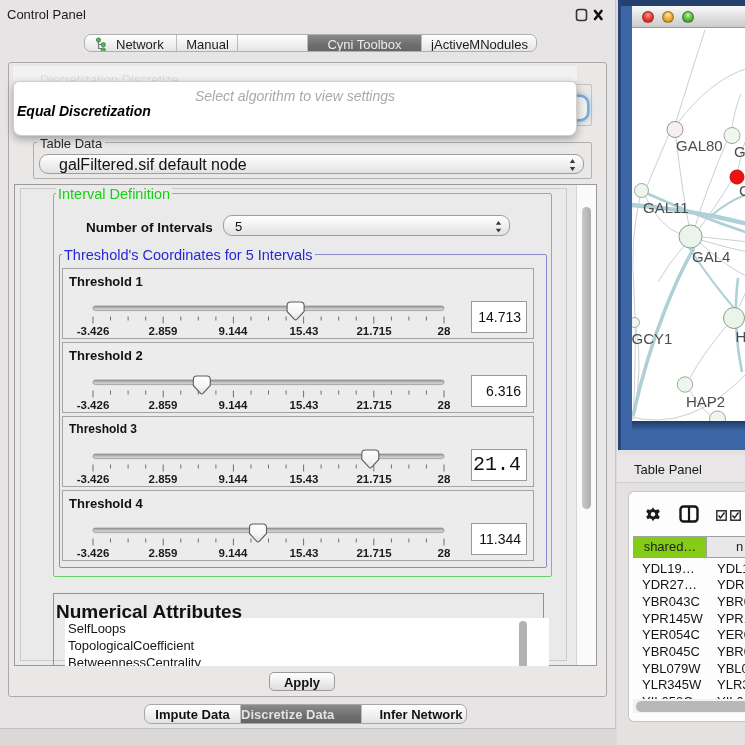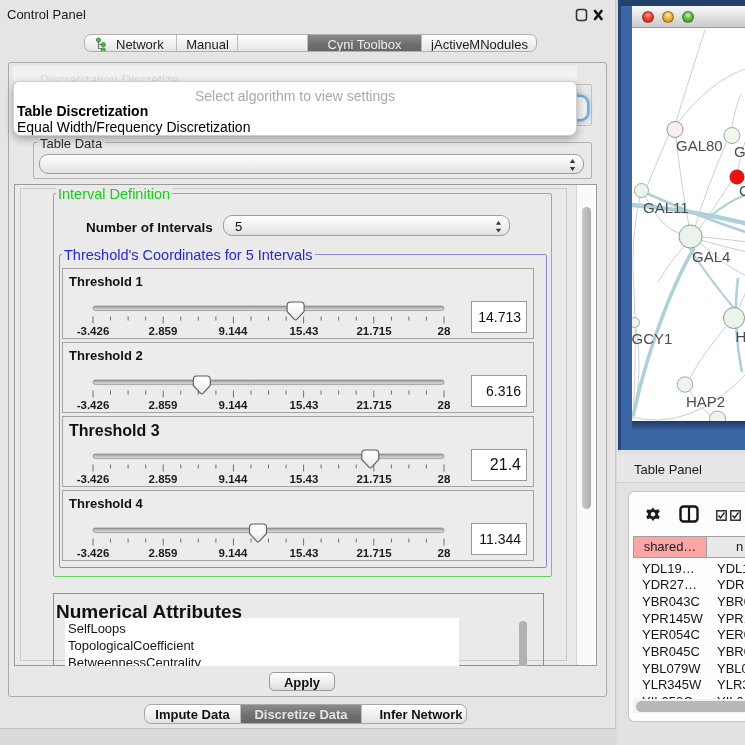--- a/index.html
+++ b/index.html
@@ -43,20 +43,21 @@
   </div>
 
   <div class="abs" style="left:33px;top:84px;width:559px;height:42px;border:1px solid #c2c0c0;border-radius:2px;"></div>
   <div class="abs" style="left:40px;top:72px;font-size:13px;color:#c4c2c2;background:#e9e8e7;padding:0 3px;margin-left:-3px;">Discretization Discretize</div>
 
   <div class="abs" style="left:562px;top:97px;width:25px;height:22px;border-radius:7px;background:#f0f0f0;box-shadow:0 0 0 2.5px #76aad9, 0 0 4px 3px rgba(100,160,215,0.5);"></div>
 
   <div class="abs" style="left:33px;top:142px;width:559px;height:37px;border:1px solid #b2b0b0;border-radius:2px;"></div>
   <div class="abs" style="left:40px;top:136px;font-size:13px;color:#2a2a2a;background:#e9e8e7;padding:0 3px;margin-left:-3px;">Table Data</div>
   <div class="cbox abs" style="left:39px;top:154px;width:545px;height:20px;">
+    <div class="abs" style="left:19px;top:1px;font-size:16px;color:#111;">galFiltered.sif default node</div>
     <svg class="abs" style="right:6px;top:3px;" width="9" height="14" viewBox="0 0 9 14">
       <path d="M4.5 1 L7.2 5 H1.8 Z" fill="#3a3a3a"></path>
       <path d="M4.5 13 L7.2 9 H1.8 Z" fill="#3a3a3a"></path>
     </svg>
   </div>
 
   <div class="abs" style="left:14px;top:184px;width:583px;height:482px;border:1px solid #9b9999;background:#eaeaea;overflow:hidden;" id="scrollpane">
 
     <div class="abs" style="left:5px;top:3px;width:547px;height:473px;border:1px solid #cbcac9;"></div>
     <div class="abs" style="left:561px;top:0;width:21px;height:480px;background:#fafafa;border-left:1px solid #d5d5d5;"></div>
@@ -126,21 +127,21 @@
       </svg>
       <div class="abs" style="left:5px;top:56px;width:50px;text-align:center;font-size:11.5px;font-weight:600;color:#1a1a1a;">-3.426</div>
       <div class="abs" style="left:75px;top:56px;width:50px;text-align:center;font-size:11.5px;font-weight:600;color:#1a1a1a;">2.859</div>
       <div class="abs" style="left:145px;top:56px;width:50px;text-align:center;font-size:11.5px;font-weight:600;color:#1a1a1a;">9.144</div>
       <div class="abs" style="left:216px;top:56px;width:50px;text-align:center;font-size:11.5px;font-weight:600;color:#1a1a1a;">15.43</div>
       <div class="abs" style="left:286px;top:56px;width:50px;text-align:center;font-size:11.5px;font-weight:600;color:#1a1a1a;">21.715</div>
       <div class="abs" style="left:356px;top:56px;width:50px;text-align:center;font-size:11.5px;font-weight:600;color:#1a1a1a;">28</div>
       <div class="abs" style="left:408px;top:32px;width:56px;height:32px;background:#fff;border:1px solid #9a9898;font-size:14px;color:#111;text-align:right;line-height:30px;padding-right:5px;">6.316</div>
     </div>
   <div class="abs" style="left:62px;top:416px;width:472px;height:71px;border:1px solid #a5a3a3;background:#ececec;">
-      <div class="abs" style="left:6px;top:5px;font-size:16px;font-weight:bold;color:#111;">Threshold 3</div>
+      <div class="abs" style="left:6px;top:5px;font-size:12px;font-weight:bold;color:#111;">Threshold 3</div>
       <svg class="abs" style="left:0;top:0;" width="472" height="71" viewBox="0 0 472 71">
         <defs>
           <linearGradient id="tg3" x1="0" y1="0" x2="0" y2="1">
             <stop offset="0" stop-color="#8f8f8f"></stop>
             <stop offset="0.5" stop-color="#c2c2c2"></stop>
             <stop offset="1" stop-color="#dadada"></stop>
           </linearGradient>
           <linearGradient id="th3" x1="0" y1="0" x2="0" y2="1">
             <stop offset="0" stop-color="#ffffff"></stop>
             <stop offset="0.6" stop-color="#f4f4f4"></stop>
@@ -150,21 +151,21 @@
         <rect x="30" y="37" width="351" height="4.6" rx="2.3" fill="url(#tg3)" stroke="#8e8e8e" stroke-width="0.7"></rect>
         <path d="M30.0 47.5 V54.5 M47.5 47.5 V51.5 M65.1 47.5 V51.5 M82.7 47.5 V51.5 M100.2 47.5 V54.5 M117.8 47.5 V51.5 M135.3 47.5 V51.5 M152.9 47.5 V51.5 M170.4 47.5 V54.5 M188.0 47.5 V51.5 M205.5 47.5 V51.5 M223.1 47.5 V51.5 M240.6 47.5 V54.5 M258.1 47.5 V51.5 M275.7 47.5 V51.5 M293.2 47.5 V51.5 M310.8 47.5 V54.5 M328.4 47.5 V51.5 M345.9 47.5 V51.5 M363.4 47.5 V51.5 M381.0 47.5 V54.5" stroke="#6e6e6e" stroke-width="1"></path>
         <path d="M298.8 36.5 Q298.8 33 302.3 33 L312.3 33 Q315.8 33 315.8 36.5 L315.8 42.5 L308.5 50.3 Q307.3 51.4 306.1 50.3 L298.8 42.5 Z" fill="url(#th3)" stroke="#5d5d5d" stroke-width="1.1"></path>
       </svg>
       <div class="abs" style="left:5px;top:56px;width:50px;text-align:center;font-size:11.5px;font-weight:600;color:#1a1a1a;">-3.426</div>
       <div class="abs" style="left:75px;top:56px;width:50px;text-align:center;font-size:11.5px;font-weight:600;color:#1a1a1a;">2.859</div>
       <div class="abs" style="left:145px;top:56px;width:50px;text-align:center;font-size:11.5px;font-weight:600;color:#1a1a1a;">9.144</div>
       <div class="abs" style="left:216px;top:56px;width:50px;text-align:center;font-size:11.5px;font-weight:600;color:#1a1a1a;">15.43</div>
       <div class="abs" style="left:286px;top:56px;width:50px;text-align:center;font-size:11.5px;font-weight:600;color:#1a1a1a;">21.715</div>
       <div class="abs" style="left:356px;top:56px;width:50px;text-align:center;font-size:11.5px;font-weight:600;color:#1a1a1a;">28</div>
-      <div class="abs" style="left:408px;top:32px;width:56px;height:32px;background:#fff;border:1px solid #9a9898;font-size:16px;color:#111;text-align:right;line-height:30px;padding-right:5px;">21.4</div>
+      <div class="abs" style="left:408px;top:32px;width:56px;height:32px;background:#fff;border:1px solid #9a9898;font-size:20px;color:#111;text-align:right;line-height:30px;padding-right:5px;font-family:Liberation Mono, monospace;">21.4</div>
     </div>
   <div class="abs" style="left:62px;top:490px;width:472px;height:71px;border:1px solid #a5a3a3;background:#ececec;">
       <div class="abs" style="left:6px;top:5px;font-size:13px;font-weight:bold;color:#111;">Threshold 4</div>
       <svg class="abs" style="left:0;top:0;" width="472" height="71" viewBox="0 0 472 71">
         <defs>
           <linearGradient id="tg4" x1="0" y1="0" x2="0" y2="1">
             <stop offset="0" stop-color="#8f8f8f"></stop>
             <stop offset="0.5" stop-color="#c2c2c2"></stop>
             <stop offset="1" stop-color="#dadada"></stop>
           </linearGradient>
@@ -182,40 +183,39 @@
       <div class="abs" style="left:75px;top:56px;width:50px;text-align:center;font-size:11.5px;font-weight:600;color:#1a1a1a;">2.859</div>
       <div class="abs" style="left:145px;top:56px;width:50px;text-align:center;font-size:11.5px;font-weight:600;color:#1a1a1a;">9.144</div>
       <div class="abs" style="left:216px;top:56px;width:50px;text-align:center;font-size:11.5px;font-weight:600;color:#1a1a1a;">15.43</div>
       <div class="abs" style="left:286px;top:56px;width:50px;text-align:center;font-size:11.5px;font-weight:600;color:#1a1a1a;">21.715</div>
       <div class="abs" style="left:356px;top:56px;width:50px;text-align:center;font-size:11.5px;font-weight:600;color:#1a1a1a;">28</div>
       <div class="abs" style="left:408px;top:32px;width:56px;height:32px;background:#fff;border:1px solid #9a9898;font-size:14px;color:#111;text-align:right;line-height:30px;padding-right:5px;">11.344</div>
     </div>
 
   <div class="abs" style="left:53px;top:593px;width:491px;height:73px;border:1px solid #8a8ad0;"></div>
   <div class="abs" style="left:56px;top:601px;font-size:19px;font-weight:bold;color:#111;">Numerical Attributes</div>
-  <div class="abs" style="left:65px;top:618px;width:394px;height:48px;background:#ffffff;overflow:hidden;">
+  <div class="abs" style="left:65px;top:618px;width:484px;height:48px;background:#ffffff;overflow:hidden;">
     <div class="abs" style="left:3px;top:3px;font-size:13px;color:#161616;line-height:16.9px;">SelfLoops<br>TopologicalCoefficient<br>BetweennessCentrality</div>
   </div>
   <div class="abs" style="left:519px;top:621px;width:8px;height:45px;border-radius:4px 4px 0 0;background:#b2b2b2;"></div>
 
   <div class="abs" style="left:269px;top:672px;width:66px;height:19px;border:1px solid #9c9a9a;border-radius:5px;background:linear-gradient(#ffffff,#f0efef 50%,#dddcdc);text-align:center;">
     <span style="font-size:13px;font-weight:bold;color:#111;line-height:17px;">Apply</span>
   </div>
 
   <div class="abs" style="left:144px;top:704px;width:323px;height:20px;border:1px solid #a8a6a6;border-radius:7px;background:linear-gradient(#ffffff,#f0efef 60%,#e2e1e1);overflow:hidden;font-size:13px;font-weight:600;">
     <div class="abs" style="left:0;top:0;width:96px;height:20px;border-right:1px solid #bdbbbb;text-align:center;line-height:19px;color:#111;">Impute Data</div>
-    <div class="abs" style="left:96px;top:0;width:120px;height:20px;background:linear-gradient(#8a8a8a,#6f6e6e 55%,#646363);text-align:center;line-height:19px;color:#e3e3e3;">Discretize Data</div>
+    <div class="abs" style="left:96px;top:0;width:120px;height:20px;background:linear-gradient(#8a8a8a,#6f6e6e 55%,#646363);line-height:19px;color:#e3e3e3;">Discretize Data</div>
     <div class="abs" style="left:216px;top:0;width:107px;height:20px;border-left:1px solid #bdbbbb;text-align:center;line-height:19px;color:#111;padding-left:12px;">Infer Network</div>
   </div>
 
   <div class="abs" style="left:13px;top:66px;width:564px;height:15px;background:rgba(255,255,255,0.45);"></div>
-  <div class="abs" style="left:13px;top:81px;width:564px;height:55px;background:#fff;border-radius:6px 6px 8px 8px;box-shadow:0 3px 9px rgba(0,0,0,0.32);border:1px solid rgba(160,160,160,0.5);">
+  <div class="abs" style="left:13px;top:81px;width:564px;height:55px;background:#fff;border-radius:6px 6px 8px 8px;box-shadow:0 3px 9px rgba(0,0,0,0.32);border:1px solid rgba(160,160,160,0.5);font-style:italic;">
     <div class="abs" style="left:0;top:6px;width:100%;text-align:center;font-size:14px;color:#a9a9a9;">Select algorithm to view settings</div>
-    <div class="abs" style="left:3px;top:21px;font-size:14px;font-weight:bold;color:#000;">Table Discretization</div>
-    <div class="abs" style="left:3px;top:37px;font-size:14px;color:#000;">Equal Width/Frequency Discretization</div>
+    <div class="abs" style="left:3px;top:21px;font-size:14px;font-weight:bold;color:#000;">Equal Discretization</div>
   </div>
   <div class="abs" style="left:0;top:728px;width:616px;height:17px;background:#dbd9d8;border-top:1px solid #c4c2c1;"></div>
 </div>
 
 <div class="abs" style="left:618px;top:0;width:127px;height:450px;background:#3c66a5;">
   <div class="abs" style="left:0;top:0;width:127px;height:6px;background:#24406d;"></div>
   <div class="abs" style="left:0;top:0;width:3px;height:450px;background:#27457a;"></div>
 
   <div class="abs" style="left:14px;top:6px;width:113px;height:22px;background:linear-gradient(#f9f9f9,#d9d8d8 70%,#cccbcb);border-bottom:1px solid #9a9898;">
     <div class="abs" style="left:9.5px;top:5px;width:12px;height:12px;border-radius:50%;border:1px solid rgba(60,60,60,0.45);background:radial-gradient(circle at 50% 30%, #ff9a92 0%, #ee4338 45%, #d02217 100%);box-shadow:inset 0 0 1px #8d1308;"></div>
@@ -299,19 +299,19 @@
       <path d="M2.5 5.5 L4.5 7.8 L8.5 2.5" stroke="#222" stroke-width="1.4" fill="none"></path>
       <rect x="14.8" y="0.8" width="9.4" height="9.4" fill="none" stroke="#222" stroke-width="1.4"></rect>
       <path d="M16.5 5.5 L18.5 7.8 L22.5 2.5" stroke="#222" stroke-width="1.4" fill="none"></path>
     </svg>
 
     <div class="abs" style="left:4px;top:66px;width:121px;height:141px;overflow:hidden;font-size:13px;color:#141414;">
       <div style="line-height:16.7px;position:absolute;left:9px;top:2.5px;">YDL19…<br>YDR27…<br>YBR043C<br>YPR145W<br>YER054C<br>YBR045C<br>YBL079W<br>YLR345W<br>YIL053C</div>
       <div style="line-height:16.7px;position:absolute;left:84px;top:2.5px;">YDL1…<br>YDR2…<br>YBR0…<br>YPR1…<br>YER0…<br>YBR0…<br>YBL0…<br>YLR3…<br>YIL0…</div>
     </div>
 
-    <div class="abs" style="left:4px;top:44px;width:74px;height:22px;background:#fca5a5;border:1px solid #a0a0a0;text-align:center;font-size:13px;color:#222;line-height:20px;">shared…</div>
+    <div class="abs" style="left:4px;top:44px;width:74px;height:22px;background:#84cc16;border:1px solid #a0a0a0;text-align:center;font-size:13px;color:#222;line-height:20px;">shared…</div>
     <div class="abs" style="left:78px;top:44px;width:47px;height:22px;background:#e9e8e8;border:1px solid #a0a0a0;border-left:none;font-size:13px;color:#222;line-height:20px;"><span style="padding-left:29px;">n</span></div>
 
     <div class="abs" style="left:4px;top:206.8px;width:121px;height:14px;background:#f2f2f2;"></div>
     <div class="abs" style="left:7px;top:208.5px;width:118px;height:11px;border-radius:6px;background:#b9b8b8;"></div>
   </div>
 </div>
 
 </body></html>

